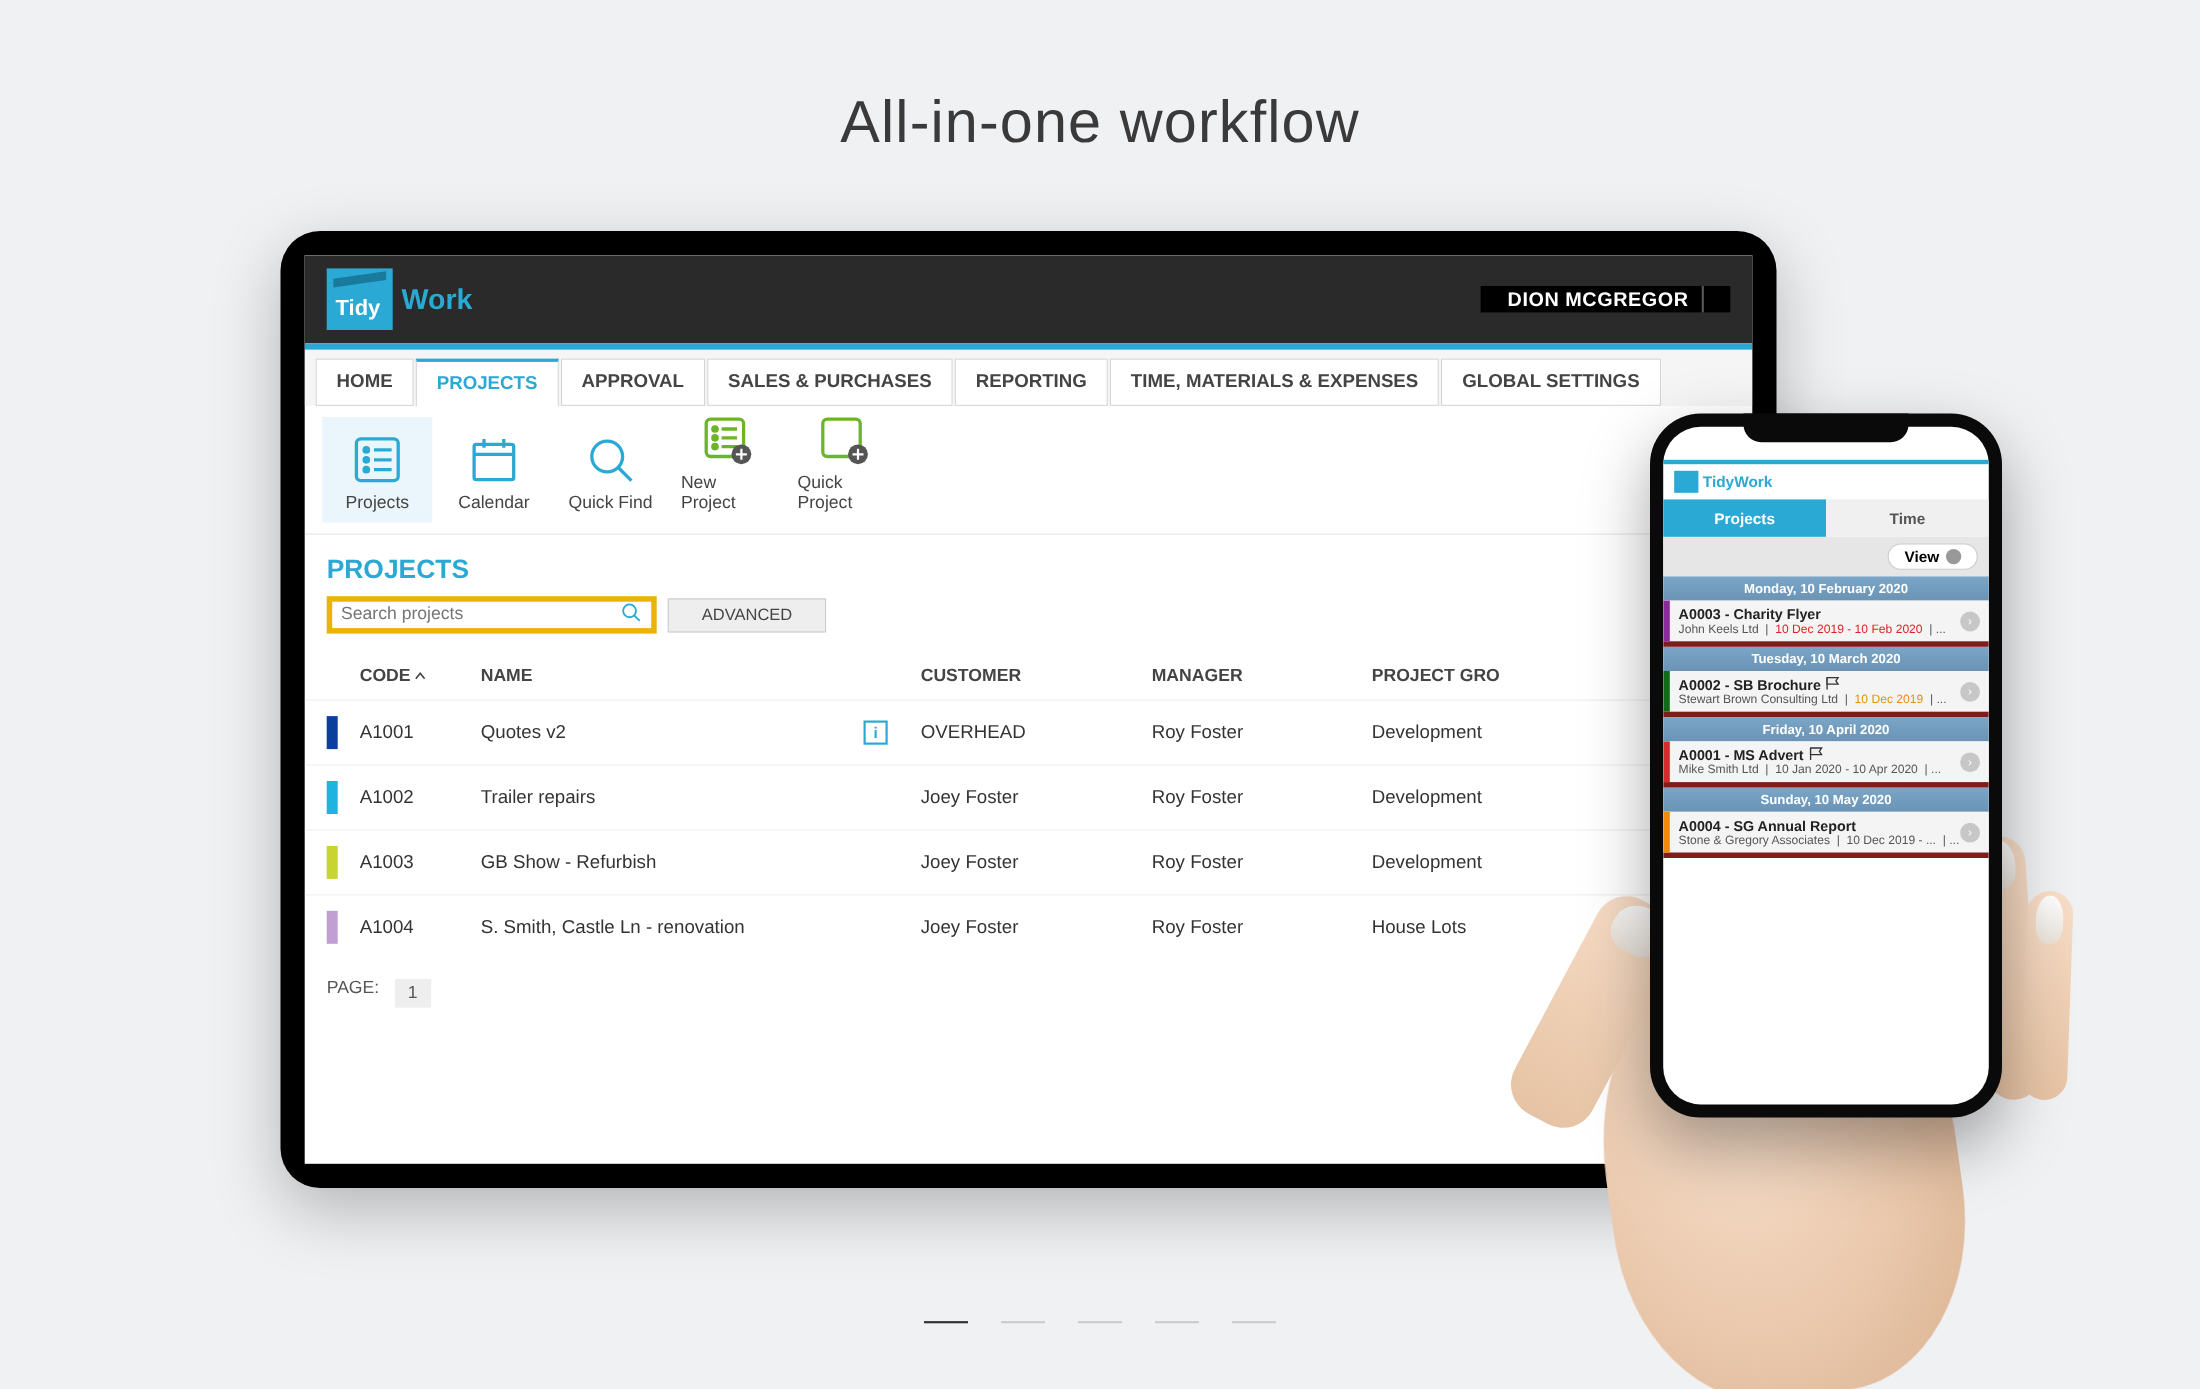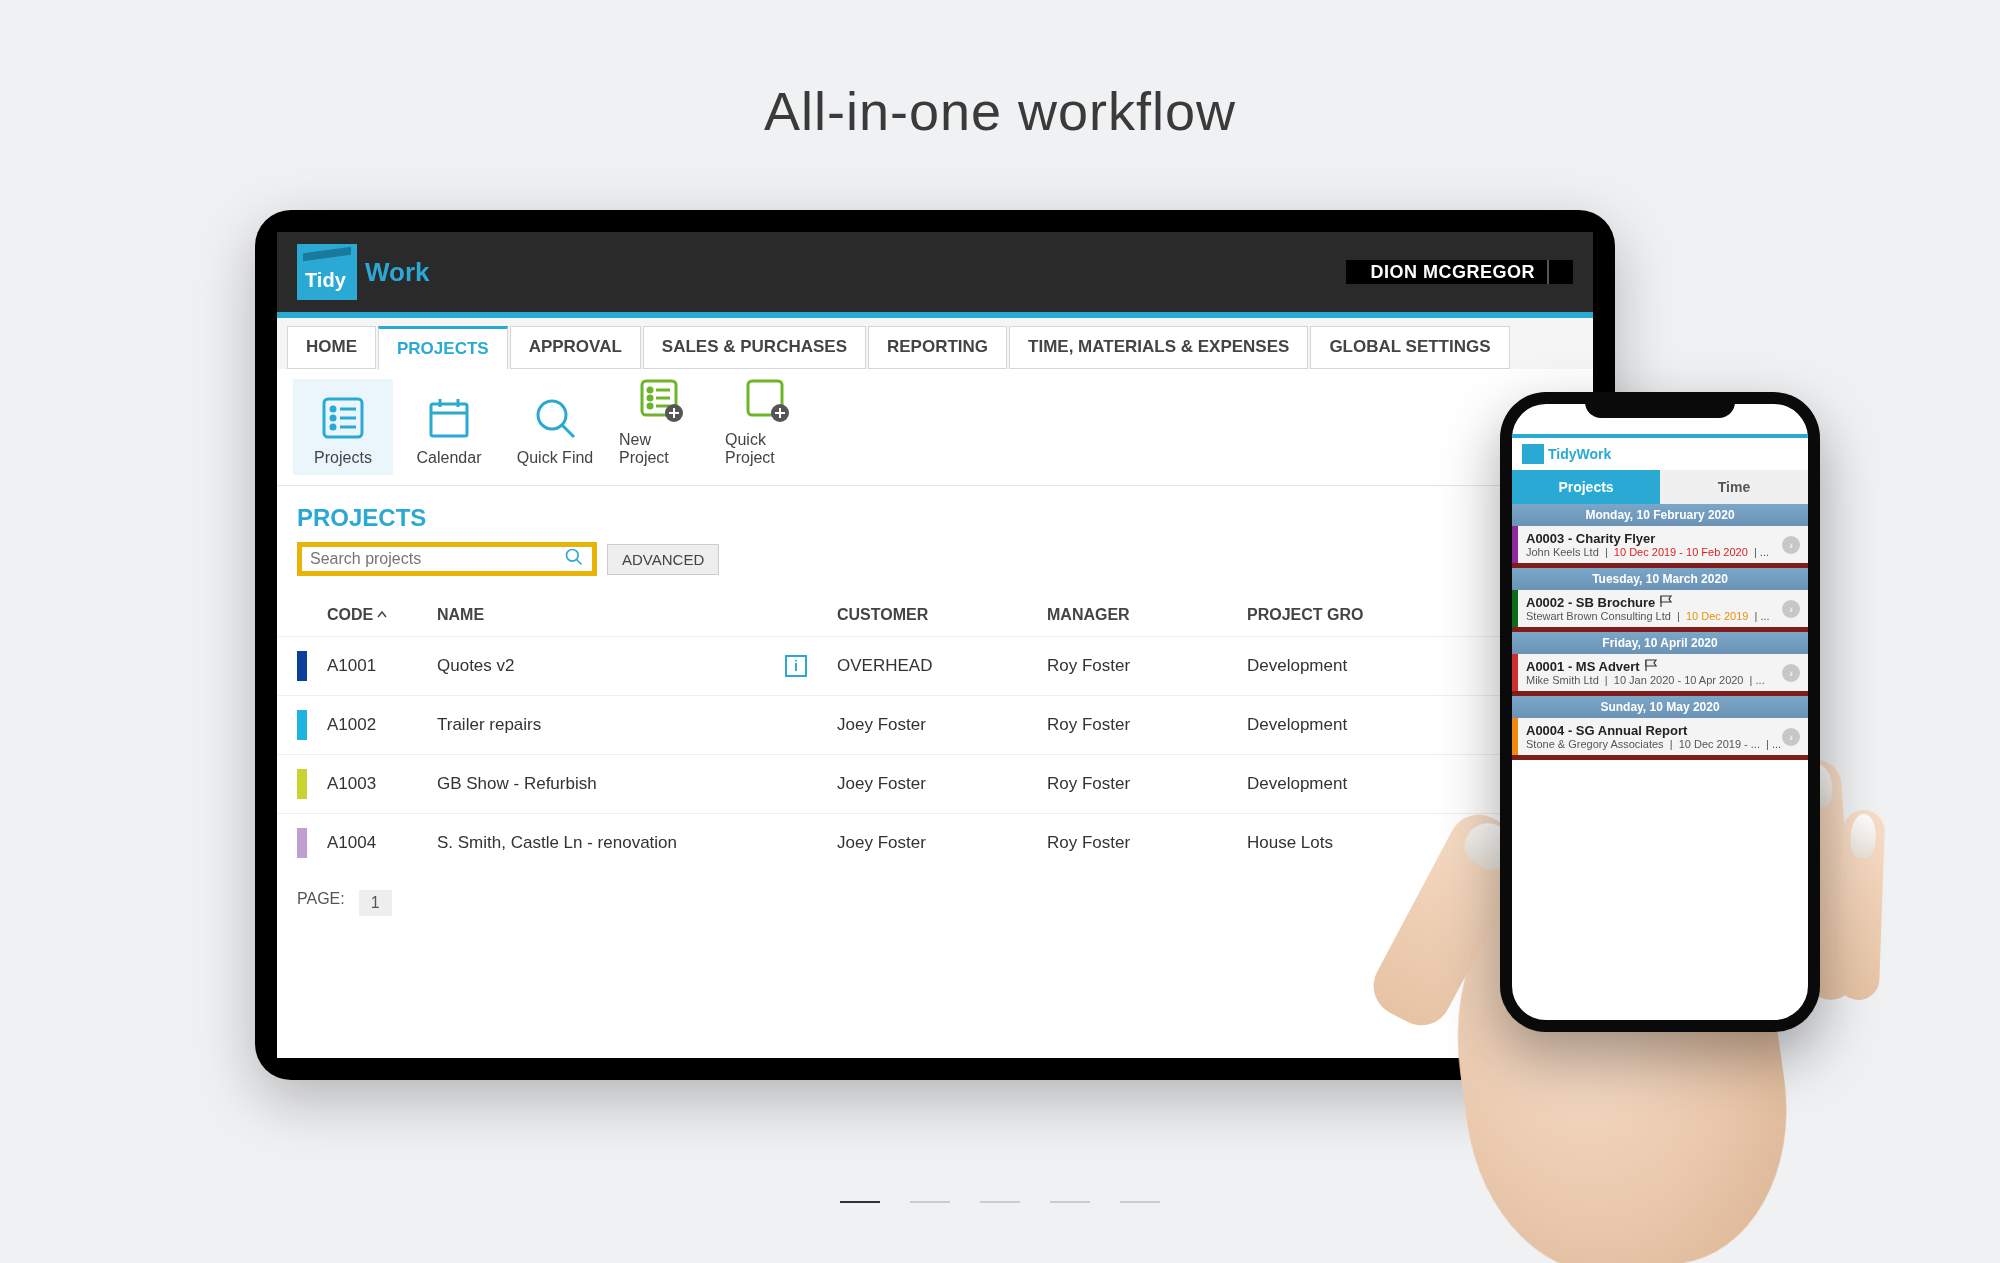--- a/index.html
+++ b/index.html
@@ -165,21 +165,21 @@
 .search-box input {
   border: none;
   outline: none;
   flex: 1;
   font-size: 16px;
   color: #555;
 }
 .adv-btn {
   background: #eee;
   border: 1px solid #ccc;
-  padding: 6px 14px;
+  padding: 6px 30px;
   font-size: 15px;
   color: #444;
   cursor: pointer;
 }
 .table {
   width: 100%;
 }
 .thead {
   display: grid;
   grid-template-columns: 30px 110px 400px 210px 200px 1fr;
@@ -224,21 +224,21 @@
 }
 .page-num {
   background: #eee;
   padding: 4px 12px;
 }
 
 
 .phone-frame {
   position: absolute;
   right: 180px;
-  top: 392px;
+  top: 376px;
   width: 320px;
   height: 640px;
   background: #0a0a0a;
   border-radius: 46px;
   padding: 12px;
   box-shadow: 0 25px 60px rgba(0,0,0,0.35);
   z-index: 20;
 }
 .phone-screen {
   width: 100%;
@@ -617,20 +617,25 @@
   <div class="notch"></div>
   <div class="phone-screen">
     <div class="m-logo">
       <div class="m-logo-mark"></div>
       <span class="m-logo-text"><span>Tidy</span><span>Work</span></span>
     </div>
     <div class="m-tabs">
       <div class="m-tab active">Projects</div>
       <div class="m-tab inactive">Time</div>
     </div>
+    <div class="m-viewrow">
+      <div class="m-view-btn">
+        <span>View</span>
+      </div>
+    </div>
     <div id="mobile-list">
         <div class="m-date-header">Monday, 10 February 2020</div>
         <div class="m-item">
           <div class="m-item-bar" style="background:#8a2a9c"></div>
           <div class="m-item-body">
             <div class="m-item-title">A0003 - Charity Flyer</div>
             <div class="m-item-sub">John Keels Ltd &nbsp;|&nbsp; <span class="red">10 Dec 2019 - 10 Feb 2020</span> &nbsp;| ...</div>
           </div>
           <div class="m-item-arrow">›</div>
         </div>

